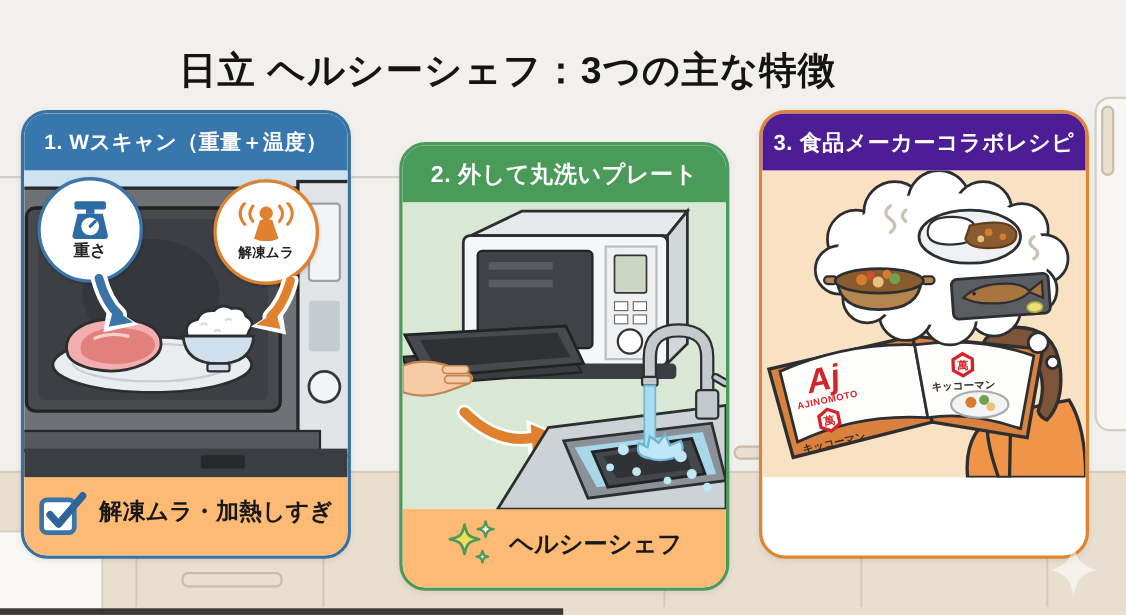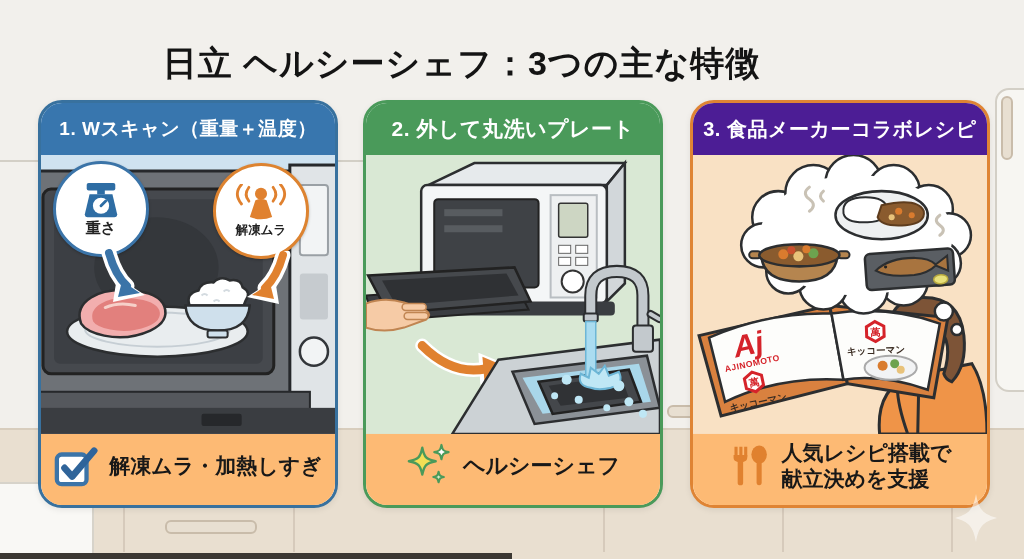--- a/index.html
+++ b/index.html
@@ -25,22 +25,22 @@
     font-size:34px;font-weight:800;letter-spacing:1px;color:#141414;
   }
 
   
   .card{
     position:absolute;top:100px;width:300px;height:408px;box-sizing:border-box;
     border-radius:24px;border:3.5px solid;background:#fff;
     display:flex;flex-direction:column;overflow:hidden;
     box-shadow:0 2px 6px rgba(0,0,0,0.08);
   }
-  .card1{left:38px;border-color:#38719e;}
-  .card2{left:363px;border-color:#4a9a5a;}
+  .card1{left:19px;border-color:#38719e;}
+  .card2{left:363px;border-color:#4a9a5a;margin-top:29px;}
   .card3{left:690px;border-color:#df8434;}
   .card-header{
     height:52px;flex:0 0 52px;display:flex;align-items:center;justify-content:center;
     color:#fff;font-weight:800;font-size:21px;letter-spacing:0.5px;white-space:nowrap;
   }
   .card1 .card-header{background:#3876ae;font-size:19px;}
   .card2 .card-header{background:#4a9a5a;}
   .card3 .card-header{background:#4c1d95;font-size:20px;}
   .card-body{flex:1 1 auto;position:relative;}
   .card-body svg.illust{position:absolute;inset:0;display:block;}
@@ -316,31 +316,17 @@
         <path d="M182,113 q14,-12 40,-10 q14,1 20,8 l12,-8 v15 l-12,-6 q-8,7 -22,8 q-26,1 -38,-7 z" fill="#a8743f" stroke="#2c2e30" stroke-width="2"></path>
         <circle cx="192" cy="110" r="1.6" fill="#222222"></circle>
         <ellipse cx="246" cy="126" rx="7" ry="4.5" fill="#e8e07a" stroke="#b8a93f" stroke-width="1.5"></ellipse>
       </g>
 
       <path d="M116,32 q-8,6 0,12 q8,6 0,12" stroke="#c9c2b5" stroke-width="3" fill="none" stroke-linecap="round"></path>
       <path d="M130,36 q-6,5 0,10" stroke="#c9c2b5" stroke-width="3" fill="none" stroke-linecap="round"></path>
       <path d="M246,60 q-7,5 0,10 q7,5 0,10" stroke="#c9c2b5" stroke-width="3" fill="none" stroke-linecap="round"></path>
     </svg>
   </div>
-  <div class="card-footer">
-    <svg width="42" height="42" viewBox="0 0 46 46">
-      <g fill="#e0812f">
-        <path d="M6,2 v11 h3.4 v-11 z M11.3,2 v11 h3.4 v-11 z M16.6,2 v11 h3.4 v-11 z"></path>
-        <path d="M5,11 h15 v3 q0,3.5 -4.5,4.5 v23 q0,2.5 -3,2.5 q-3,0 -3,-2.5 v-23 q-4.5,-1 -4.5,-4.5 z"></path>
-        <ellipse cx="33" cy="10.5" rx="8.5" ry="10"></ellipse>
-        <rect x="30.2" y="18" width="5.6" height="26" rx="2.8"></rect>
-      </g>
-    </svg>
-    <div class="caption">
-      <div>人気レシピ搭載で</div>
-      <div>献立決めを支援</div>
-    </div>
-  </div>
 </div>
 
 <svg class="wm" width="46" height="52" viewBox="0 0 46 52">
   <path d="M23,2 C26,18 30,22 44,26 C30,30 26,34 23,50 C20,34 16,30 2,26 C16,22 20,18 23,2 Z" fill="#ffffff"></path>
 </svg>
 
 </body></html>

